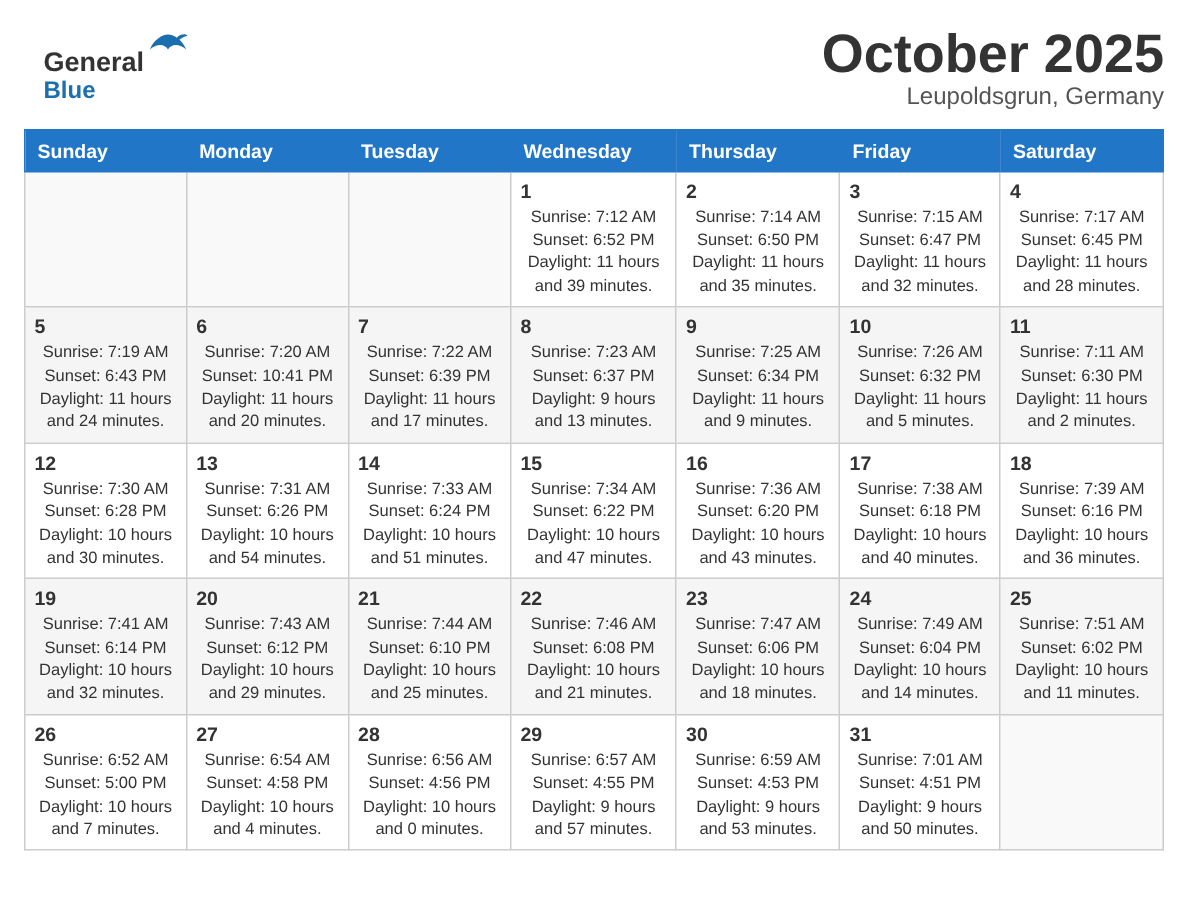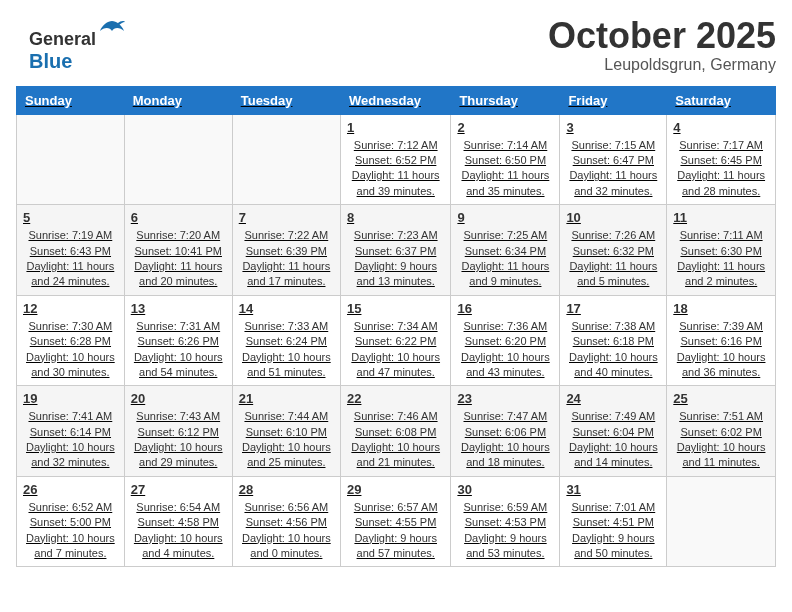--- a/index.html
+++ b/index.html
@@ -20,21 +20,21 @@
     .logo {
       display: flex;
       align-items: center;
     }
     .logo-text-general {
       font-size: 18px;
       font-weight: bold;
       color: #333;
     }
     .logo-text-blue {
-      font-size: 20px;
+      font-size: 16px;
       font-weight: bold;
       color: #1a6faf;
     }
     .logo-icon {
       width: 28px;
       height: 28px;
       margin-left: 2px;
     }
     .title-block {
       text-align: right;
@@ -46,21 +46,20 @@
       line-height: 1.1;
     }
     .location-title {
       font-size: 16px;
       color: #555;
     }
     .calendar {
       width: 100%;
       border-collapse: collapse;
       border: 1px solid #ccc;
-      text-decoration: underline;
     }
     .calendar th {
       background-color: #2176c7;
       color: #fff;
       text-align: left;
       padding: 6px 8px;
       font-size: 13px;
       border: 1px solid #2176c7;
     }
     .calendar td {

